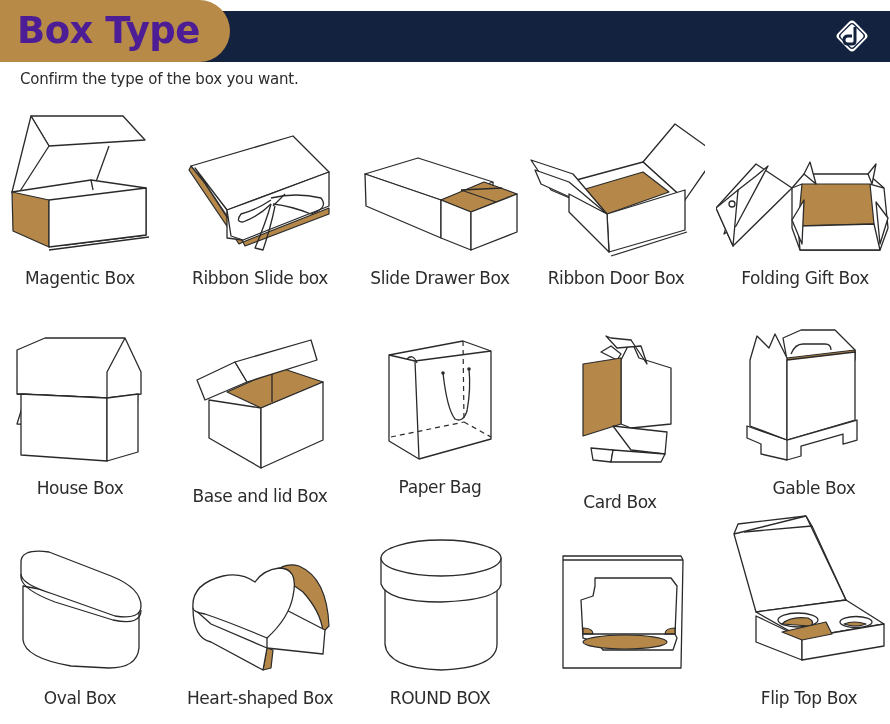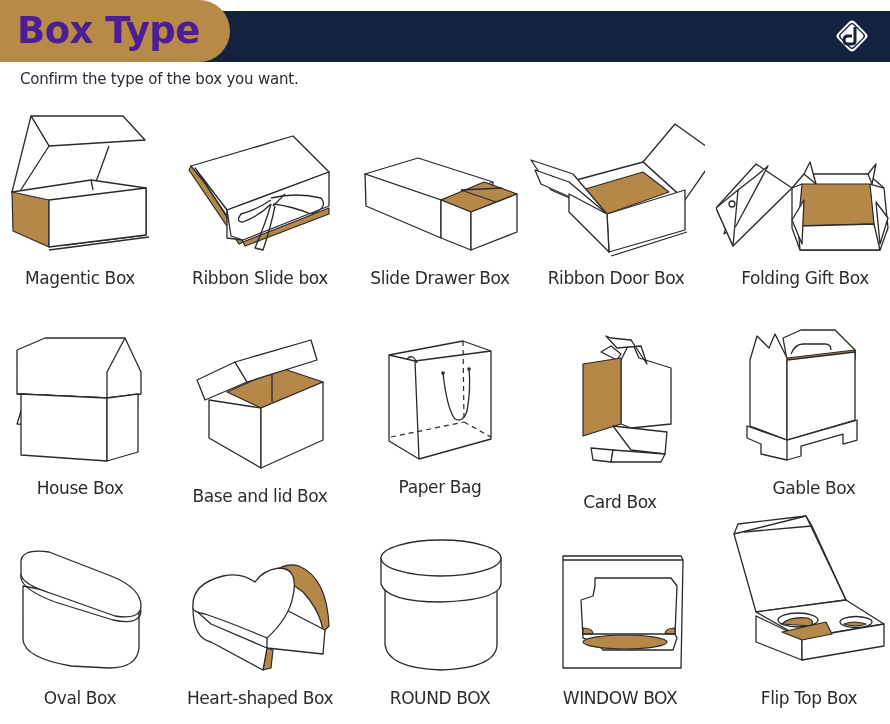--- a/index.html
+++ b/index.html
@@ -205,21 +205,20 @@
 <div class="item" style="left:531px; top:530px; height:194px;">
   <svg width="178" height="150">
     <polygon class="l" points="32,26 150,26 152,30 150,138 32,138"></polygon>
     <line class="n" x1="32" y1="30" x2="152" y2="30"></line>
     <polygon class="l" points="64,48 140,48 146,56 144,104 146,108 142,120 72,120 66,112 52,108 50,70 62,66 64,56"></polygon>
     <path class="k" d="M52,98 Q62,98 62,104 L52,104 Z"></path>
     <path class="k" d="M144,98 Q134,98 134,104 L144,104 Z"></path>
     <line class="n" x1="52" y1="104" x2="144" y2="104"></line>
     <ellipse class="k" cx="94" cy="112" rx="42" ry="7"></ellipse>
   </svg>
-  <div class="label" style="top:158px;">WINDOW BOX</div>
 </div>
 
 <div class="item" style="left:720px; top:510px; height:214px;">
   <svg width="178" height="170">
     <polygon class="l" points="14,24 86,6 126,90 36,102"></polygon>
     <polyline class="n" points="14,24 18,14 86,6"></polyline>
     <polyline class="n" points="86,6 92,16 126,90"></polyline>
     <line class="n" x1="92" y1="16" x2="24" y2="22"></line>
     <polygon class="l" points="36,102 126,90 164,114 82,128"></polygon>
     <polygon class="l" points="36,106 82,128 82,150 36,132"></polygon>

